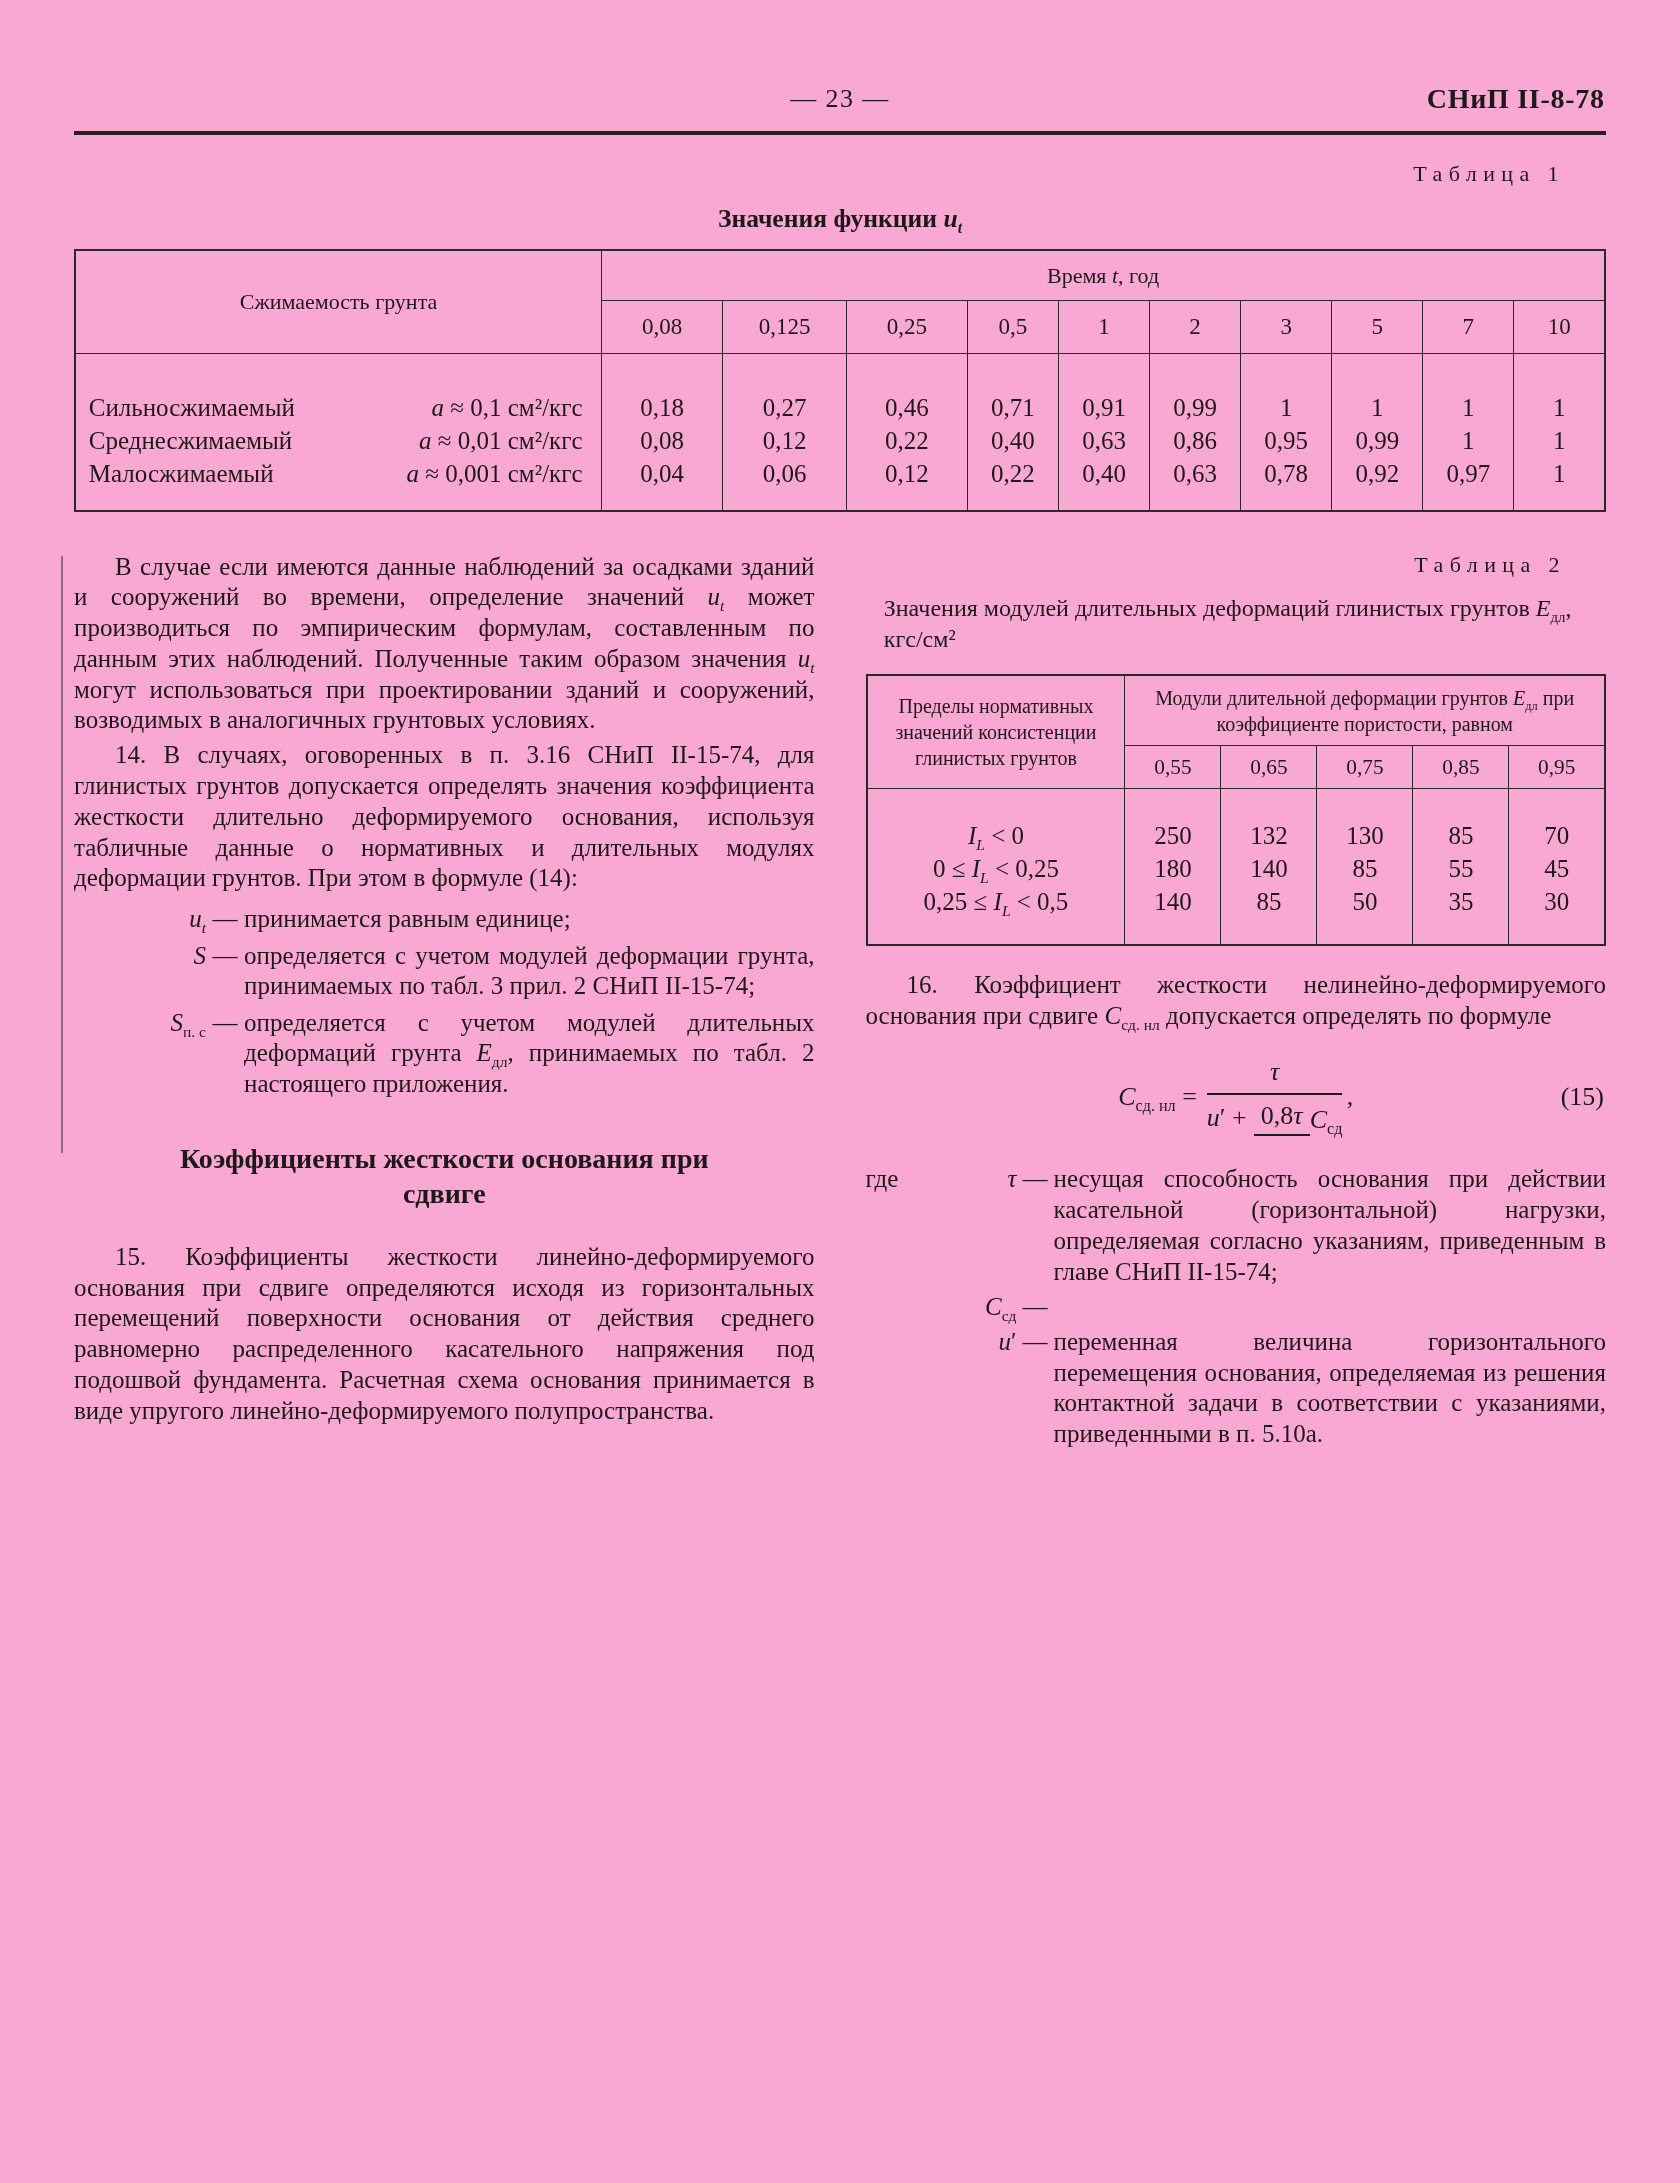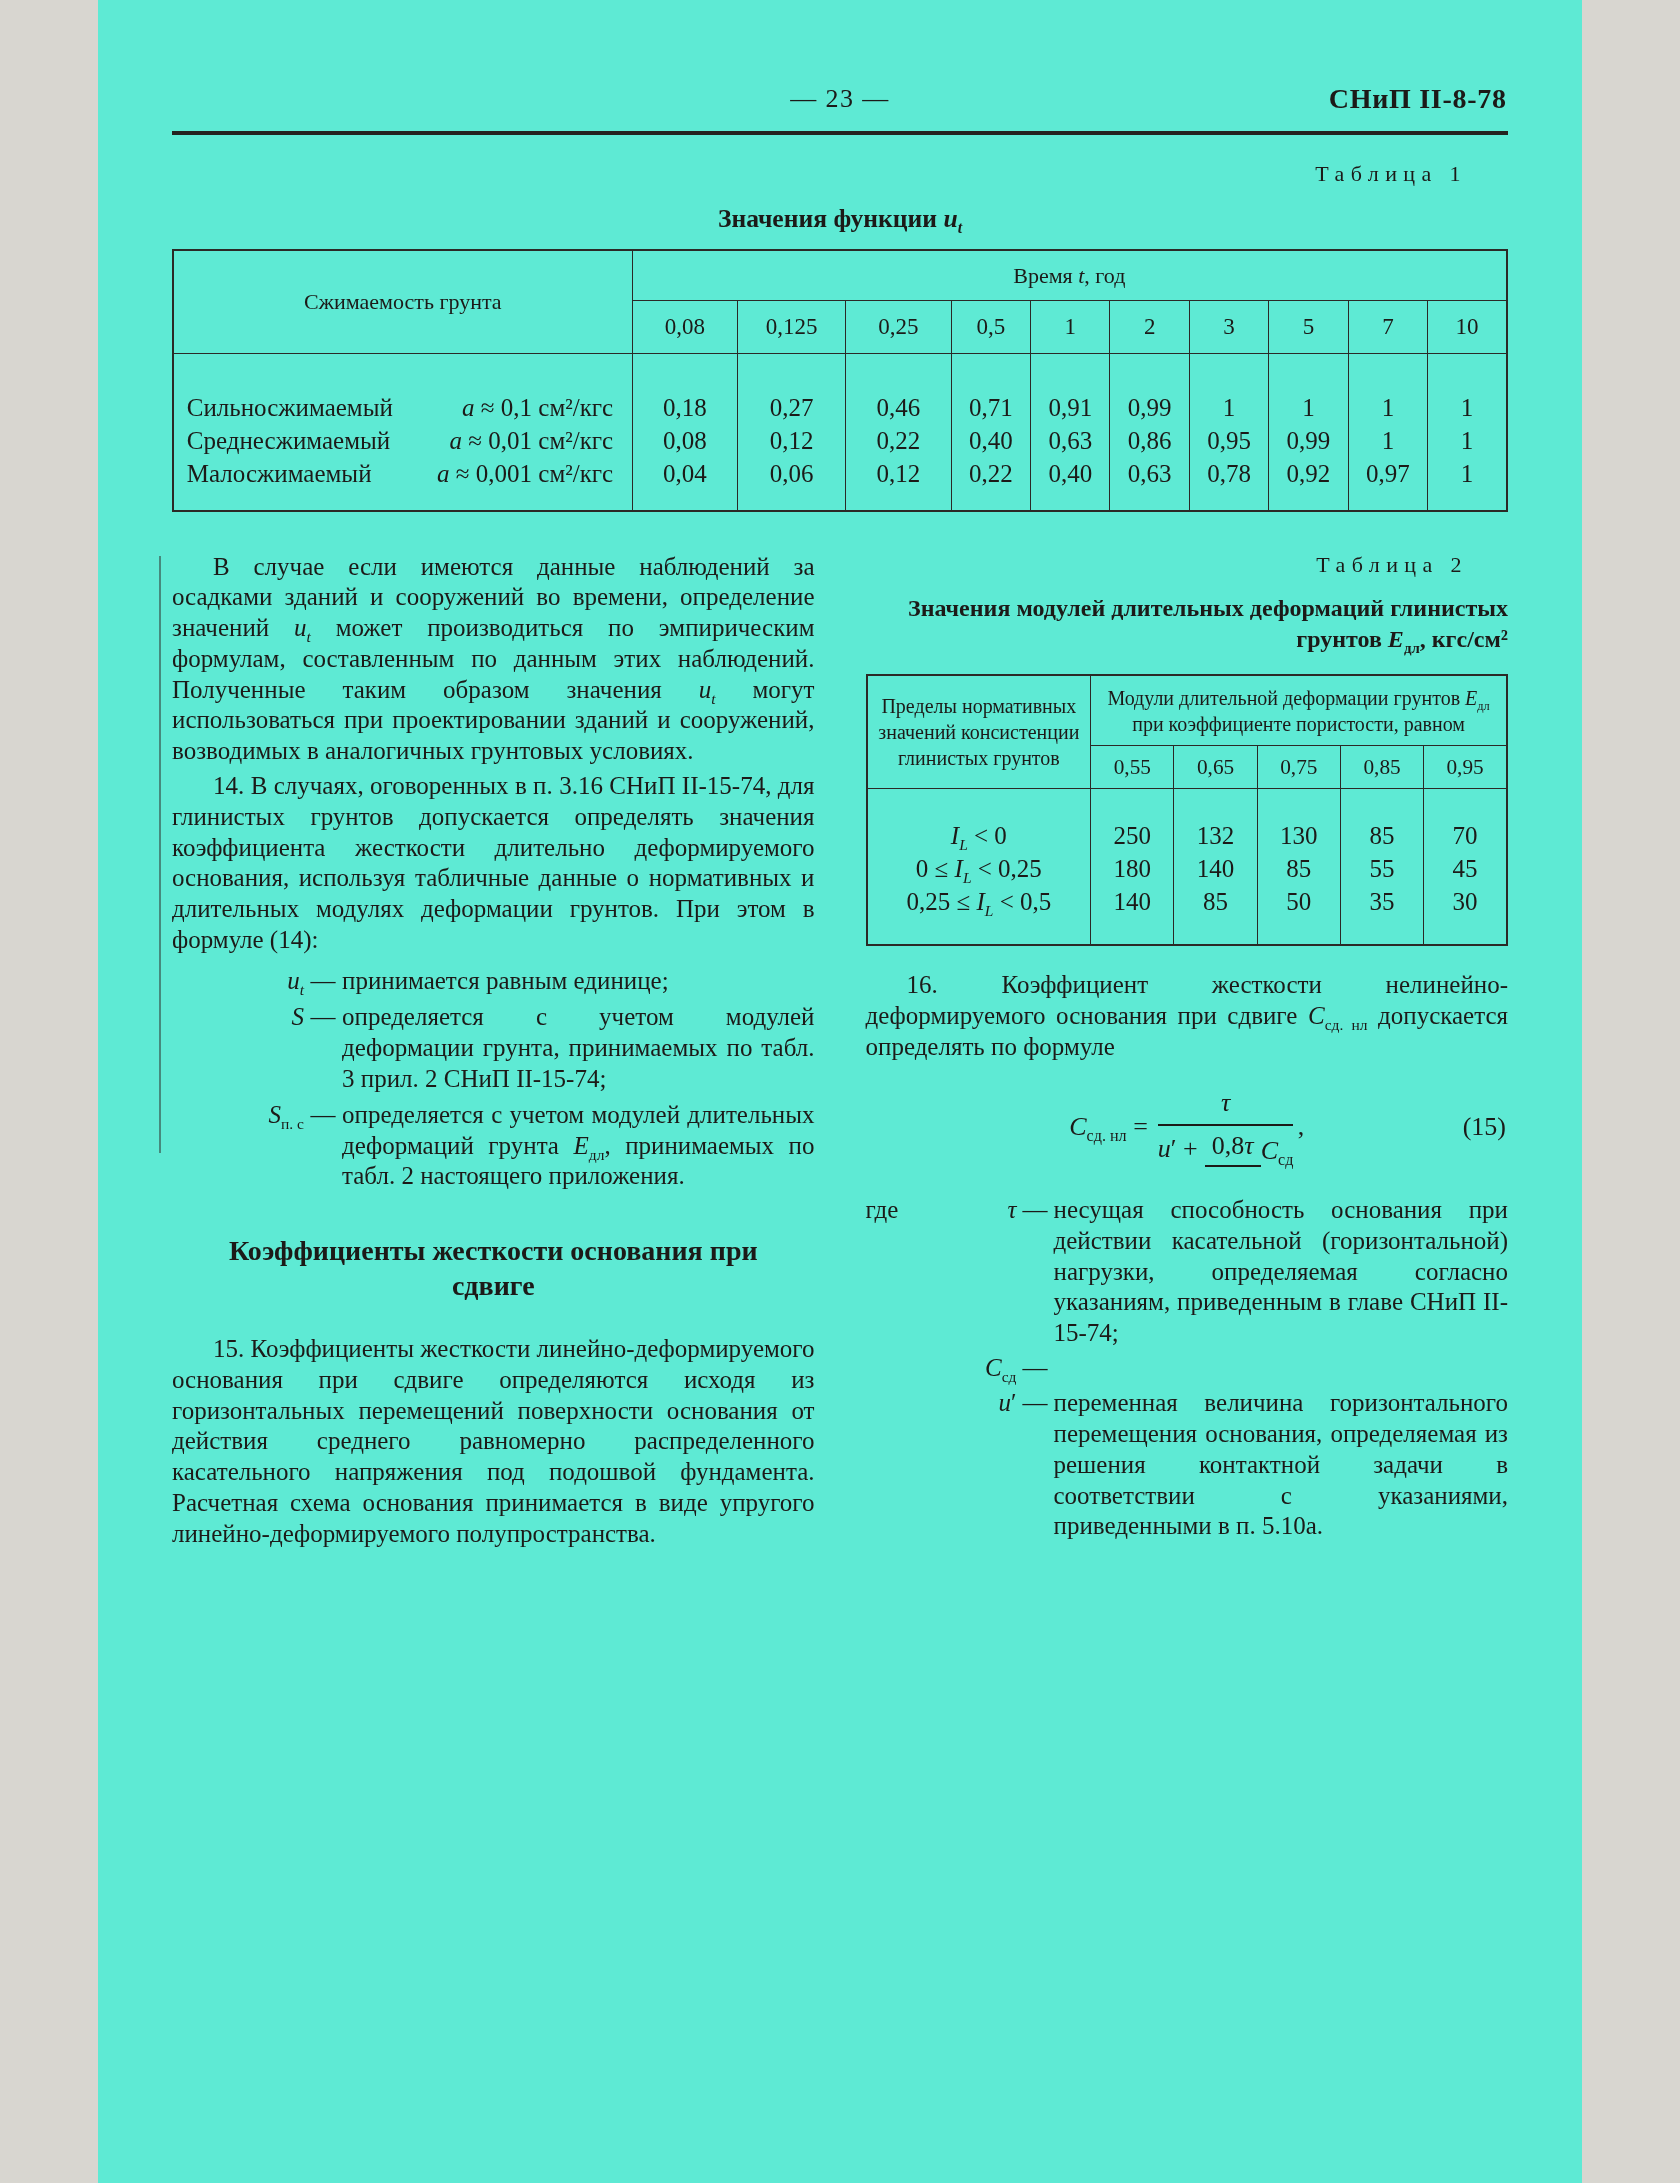--- a/index.html
+++ b/index.html
@@ -1,21 +1,21 @@
 <!DOCTYPE html>
 <html style="font-size:11.4px"><head>
 <meta charset="utf-8">
 <style>
   * { margin:0; padding:0; box-sizing:border-box; }
   html, body { background:#d8d6d0; }
   .page {
     position:relative;
-    width:1484px; height:2183px;
+    width:1680px; height:2183px;
     margin:0 auto;
-    background:#5eead4;
+    background:#f9a8d4;
     color:#1c1a18;
     font-family:"Liberation Serif","DejaVu Serif",serif;
     padding:84px 74px 0 74px;
     overflow:hidden;
   }
   .it { font-style:italic; }
   sub { font-size:0.62em; line-height:0; }
 
   
   .pg-header { position:relative; height:37px; font-size:26px; }
@@ -55,21 +55,21 @@
   .def-dash { flex:0 0 38px; text-align:center; }
   .def-text { flex:1; text-align:justify; }
 
   h3.section-heading {
     font-size:28px; font-weight:bold; text-align:center;
     max-width:540px; margin:41px auto 31px; line-height:1.25;
   }
 
   
   .t2-label { text-align:right; padding-right:40px; font-size:22px; letter-spacing:6.4px; margin:0 0 15.6px; }
-  .t2-title { text-align:right; font-weight:bold; font-size:24px; line-height:1.3; max-width:704px; margin:0 auto 18.5px; }
+  .t2-title { text-align:left; font-weight:normal; font-size:24px; line-height:1.3; max-width:704px; margin:0 auto 18.5px; }
   .t2 .corner-th { font-size:20px; line-height:1.3; text-align:center; vertical-align:middle; border-bottom:1.8px solid #2b2926; padding:8.5px 7.1px; }
   .t2 .group-th { font-size:20px; line-height:1.3; text-align:center; border-bottom:1.8px solid #2b2926; padding:8.5px 11.4px; }
   .t2 .por-col { font-size:21.3px; text-align:center; border-bottom:1.8px solid #2b2926; padding:8.5px 2.8px; }
   .t2 tbody td { font-size:25px; text-align:center; line-height:1.32; }
   .t2 tbody tr:first-child td { padding-top:30px; }
   .t2 tbody tr:last-child td { padding-bottom:26px;text-align:center; }
 
   .p16 { margin-top:24px; }
 
   .formula-row { position:relative; display:flex; justify-content:center; align-items:center; font-size:26px; margin:25.6px 0 28.4px; }

